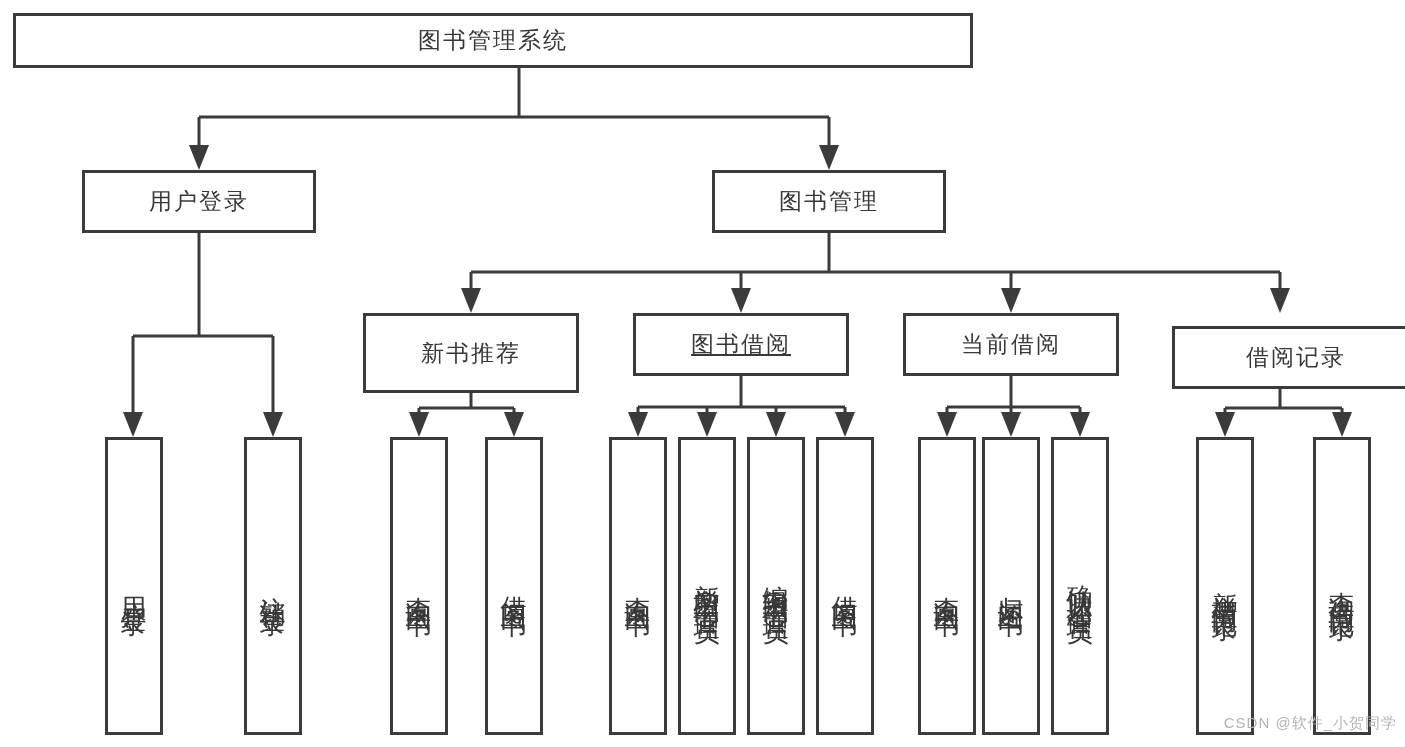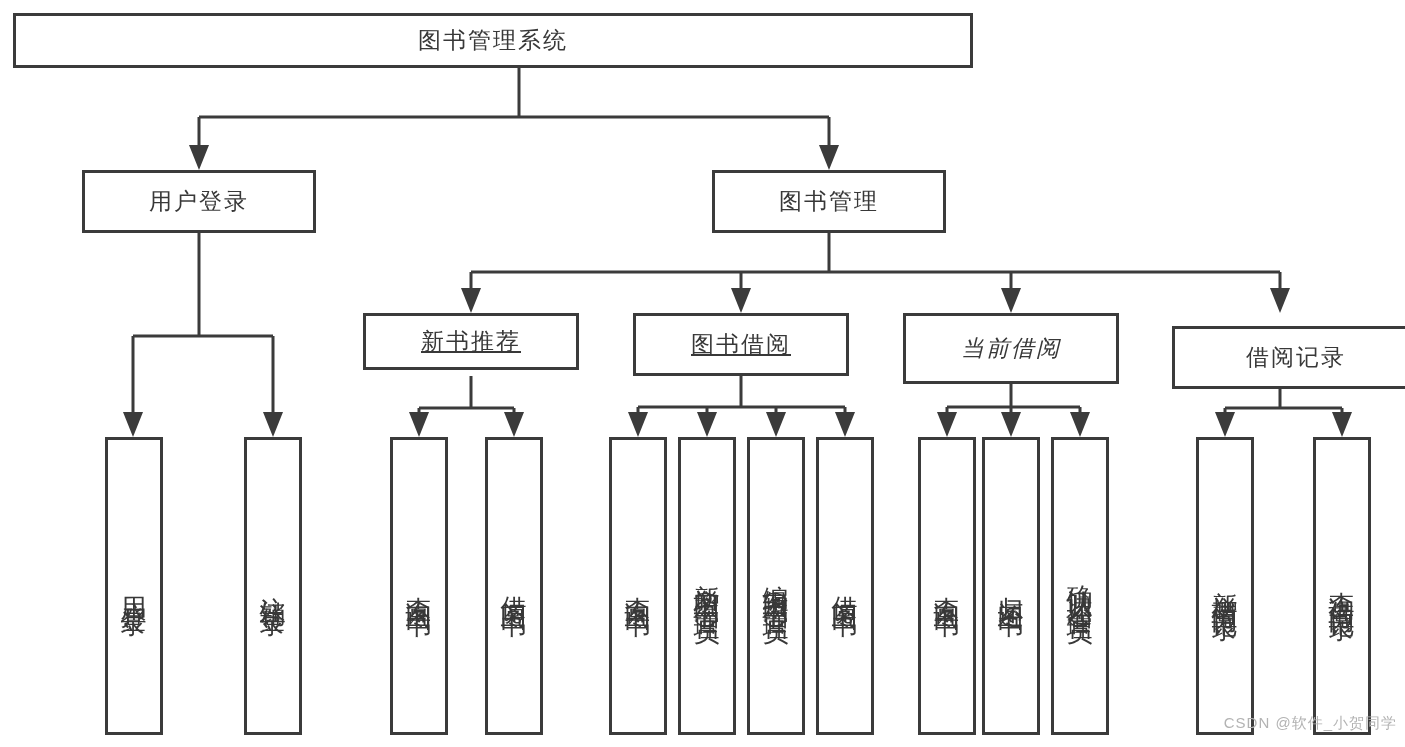--- a/index.html
+++ b/index.html
@@ -97,27 +97,27 @@
     <span>图书管理系统</span>
   </div>
 
   <div class="box hbox" style="left:82px;top:170px;width:234px;height:63px;">
     <span>用户登录</span>
   </div>
   <div class="box hbox" style="left:712px;top:170px;width:234px;height:63px;">
     <span>图书管理</span>
   </div>
 
-  <div class="box hbox" style="left:363px;top:313px;width:216px;height:57px;text-decoration:underline;">
+  <div class="box hbox" style="left:363px;top:313px;width:216px;height:80px;">
     <span>新书推荐</span>
   </div>
   <div class="box hbox" style="left:633px;top:313px;width:216px;height:63px;text-decoration:underline;">
     <span>图书借阅</span>
   </div>
-  <div class="box hbox" style="left:903px;top:313px;width:216px;height:71px;font-style:italic;">
+  <div class="box hbox" style="left:903px;top:313px;width:216px;height:63px;">
     <span>当前借阅</span>
   </div>
   <div class="box hbox" style="left:1172px;top:326px;width:248px;height:63px;">
     <span>借阅记录</span>
   </div>
 
   <div class="box vbox" style="left:105px;top:437px;width:58px;height:298px;">
     <span class="vlabel">用户登录</span>
   </div>
   <div class="box vbox" style="left:244px;top:437px;width:58px;height:298px;">

